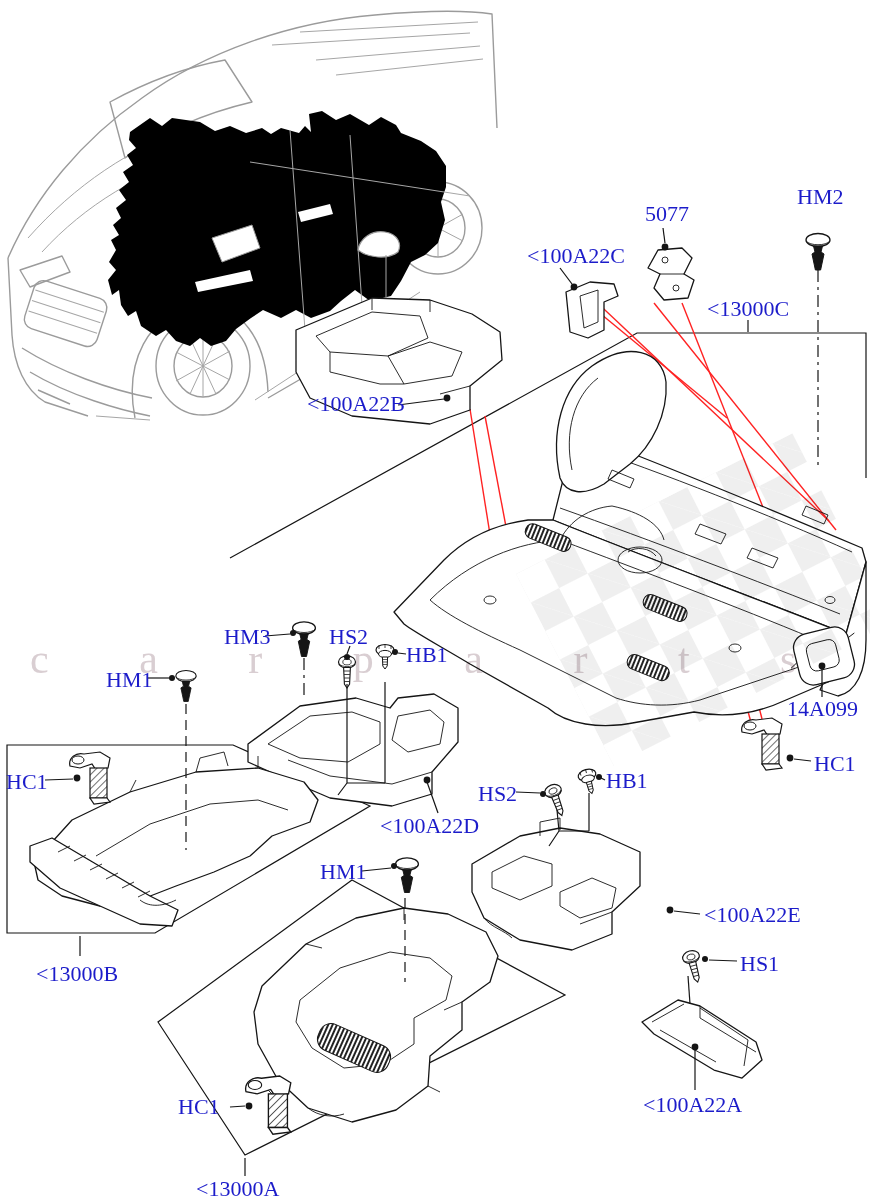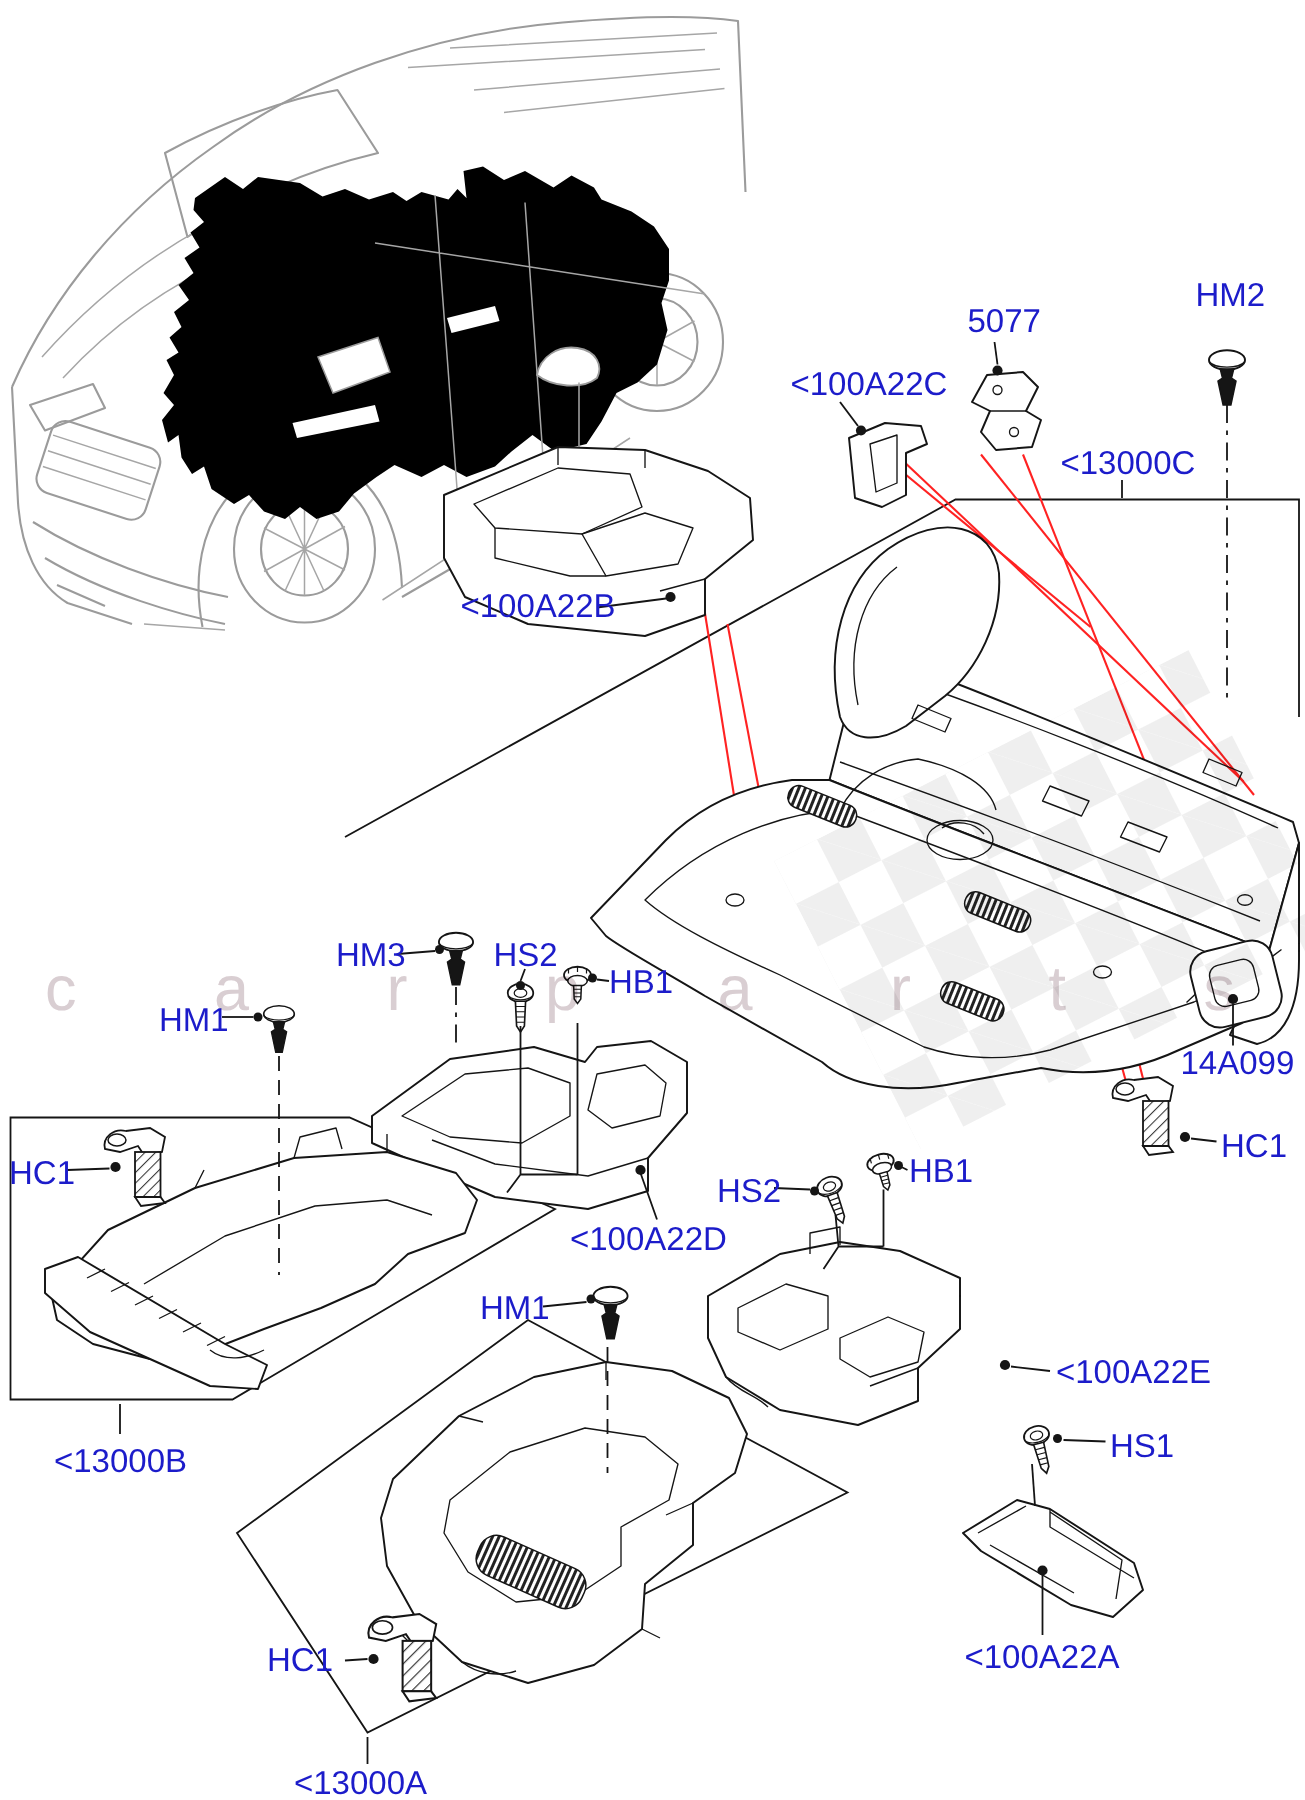--- a/index.html
+++ b/index.html
@@ -1,17 +1,17 @@
 <!DOCTYPE html>
 <html><head>
 <meta charset="utf-8">
 <style>
   html,body{margin:0;padding:0;background:#fff;}
   .canvas{position:relative;width:870px;height:1200px;background:#fff;overflow:hidden;
-          font-family:Liberation Sans, sans-serif;}
+          font-family:Liberation Serif, serif;}
   .canvas svg{position:absolute;left:0;top:0;}
   .wm1{position:absolute;left:28px;top:486px;font-size:150px;font-weight:bold;line-height:1;
        letter-spacing:4px;color:#f4b8c0;mix-blend-mode:multiply;pointer-events:none;white-space:nowrap;}
   .wm2{position:absolute;left:30px;top:638px;font-size:42px;line-height:1;letter-spacing:40px;
        color:#d9ced2;mix-blend-mode:multiply;pointer-events:none;white-space:nowrap;}
   .wmchecker{position:absolute;left:548px;top:492px;width:310px;height:215px;opacity:.55;
        mix-blend-mode:multiply;pointer-events:none;transform:rotate(-27deg);
        background-image:
          linear-gradient(45deg,#e2e2e2 25%,transparent 25%,transparent 75%,#e2e2e2 75%),
          linear-gradient(45deg,#e2e2e2 25%,transparent 25%,transparent 75%,#e2e2e2 75%);

